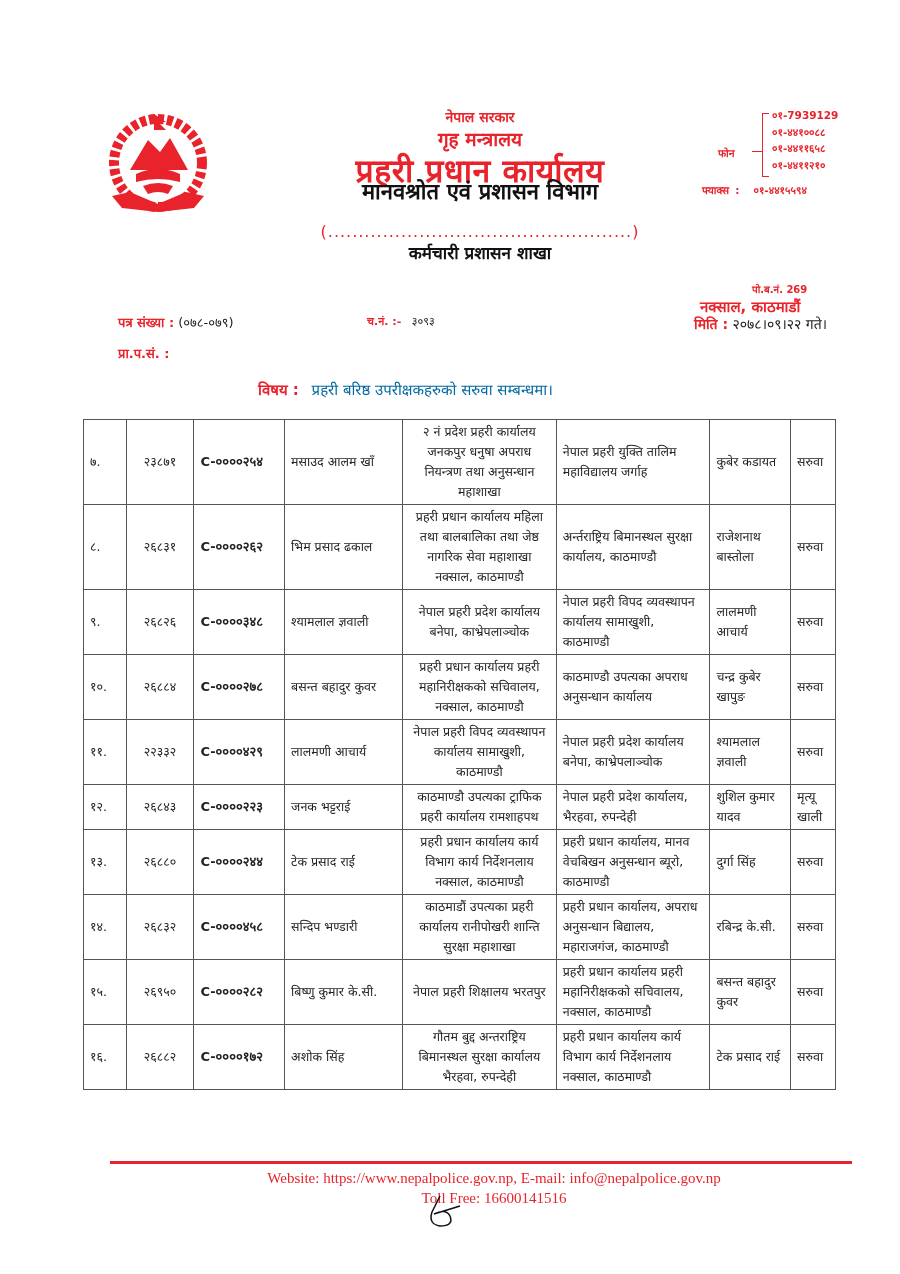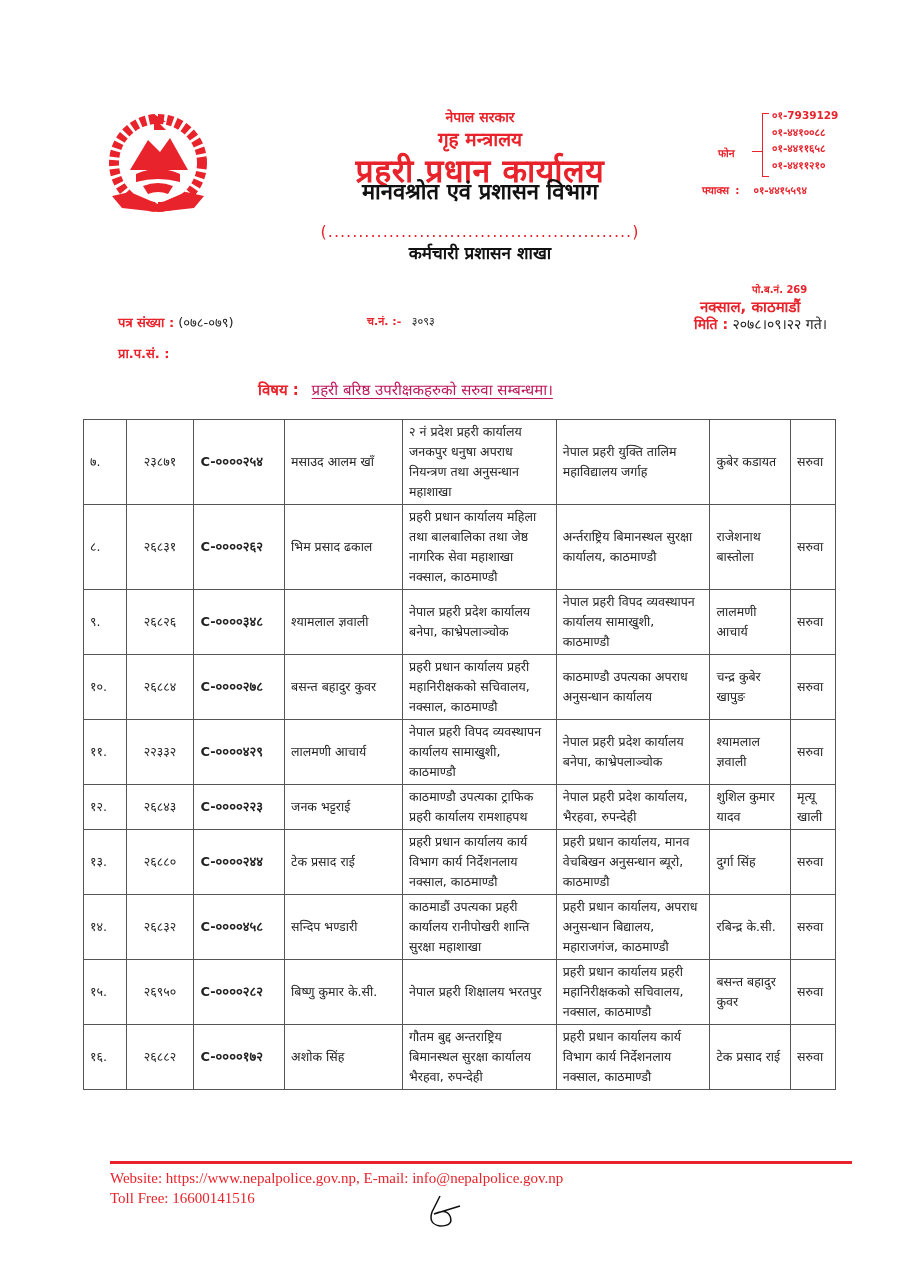--- a/index.html
+++ b/index.html
@@ -36,38 +36,38 @@
   .date-row .lbl { font-weight: bold; }
 
   .ref-row { left: 118px; top: 313px; font-size: 13px; white-space: nowrap; }
   .ref-row .lbl { font-weight: bold; }
   .chalani { left: 367px; top: 313px; font-size: 11px; white-space: nowrap; }
   .chalani .lbl { font-weight: bold; }
   .prev-ref { left: 118px; top: 344px; font-size: 13px; font-weight: bold; }
 
   .subject { left: 258px; top: 379px; font-size: 15px; white-space: nowrap; }
   .subject .lbl { font-weight: bold; margin-right: 8px; }
-  .subject .txt { color: #be185d; text-decoration: underline; text-underline-offset: 3px; }
+  .subject .txt { color: #0369a1; text-underline-offset: 3px; }
 
   
   table.roster { position: absolute; left: 83px; top: 419px; width: 753px;
                  border-collapse: collapse; font-size: 12.5px; color: #222; }
   table.roster td { border: 1px solid #555; padding: 2px 6px; vertical-align: middle; line-height: 20px; }
   td.c-sn { width: 30px; text-align: left; }
   td.c-no { width: 55px; text-align: center; }
   td.c-code { width: 78px; text-align: left; font-size: 13px; font-weight: bold; }
   td.c-name { width: 106px; }
-  td.c-from { width: 142px; }
+  td.c-from { width: 142px; text-align: center; }
   td.c-to { width: 142px; }
   td.c-rep { width: 68px; margin-left: 24px; }
   td.c-rem { width: 32px; }
 
   
   .footer-line { left: 110px; top: 1161px; width: 742px; height: 3px; background: #e8232b; }
-  .footer { left: 110px; width: 742px; font-family: "Liberation Serif", "DejaVu Serif", serif; font-size: 15px; }
+  .footer { left: 123px; width: 742px; text-align: center; font-family: "Liberation Serif", "DejaVu Serif", serif; font-size: 15px; }
   .f1 { top: 1170px; }
   .f2 { top: 1190px; }
   #signature { left: 410px; top: 1192px; width: 60px; height: 40px; }
 </style>
 </head>
 <body>
 
 <svg id="emblem" class="abs" viewBox="0 0 100 110">
   <g fill="#e8232b">
     <circle cx="50" cy="55" r="44" fill="none" stroke="#e8232b" stroke-width="10" stroke-dasharray="6 3"></circle>

